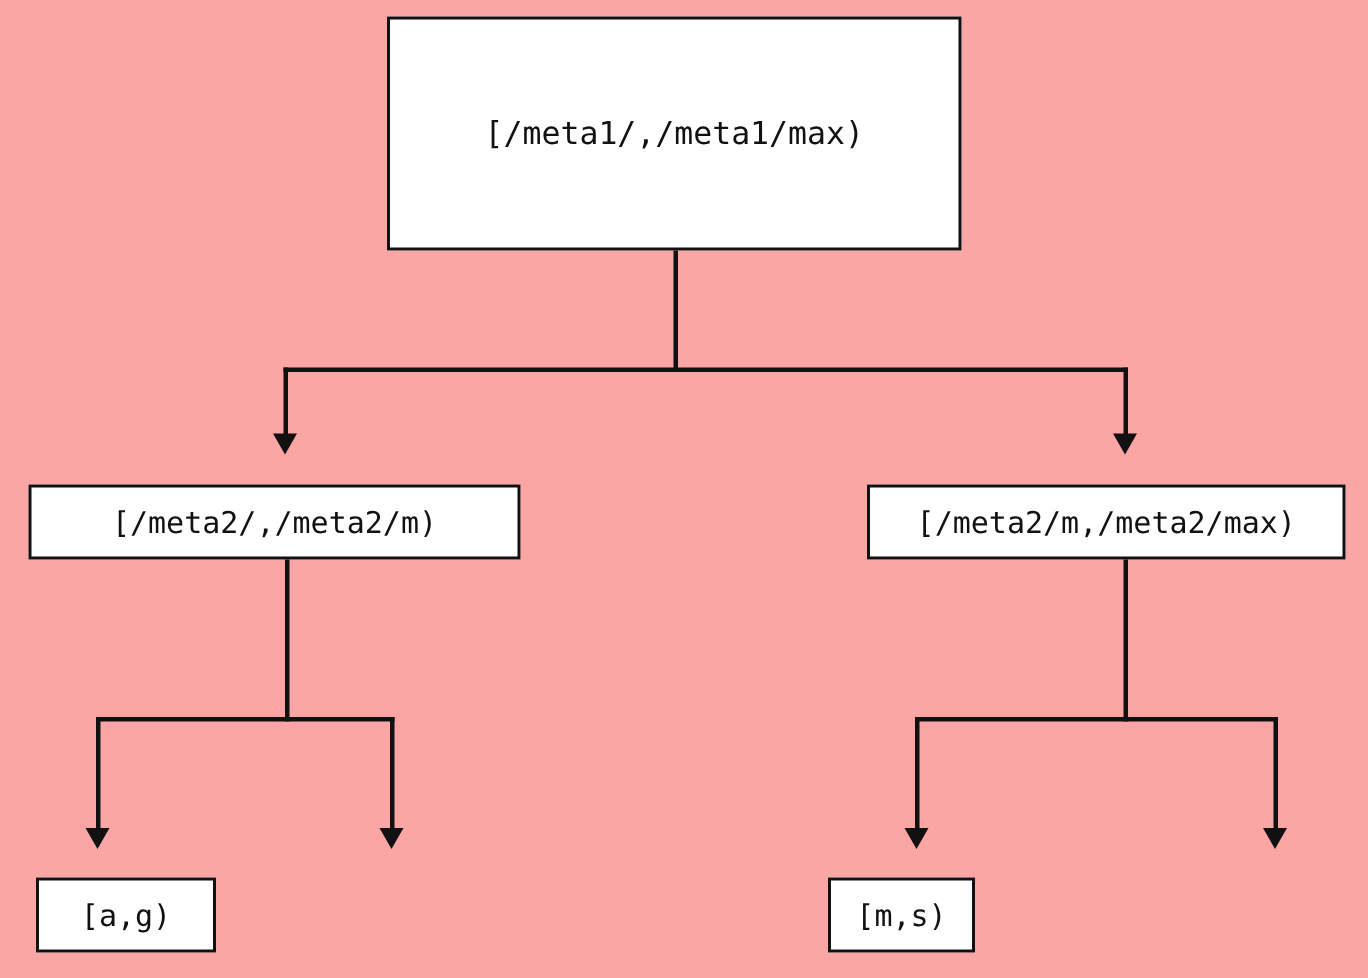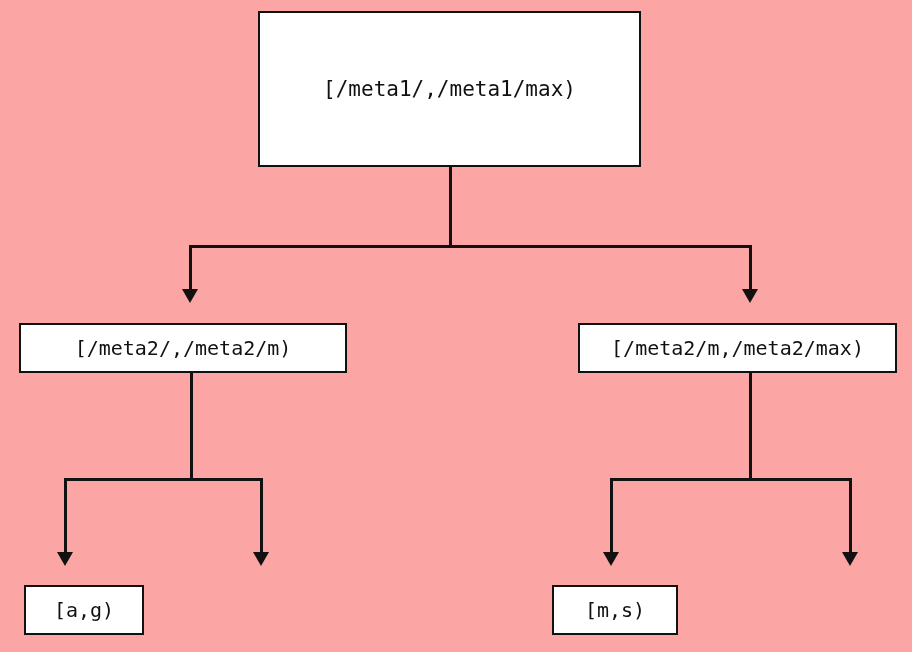--- a/index.html
+++ b/index.html
@@ -53,21 +53,21 @@
     height: 50px;
     font-size: 20px;
   }
   .node-leaf {
     top: 585px;
     height: 50px;
     font-size: 20px;
   }
   .leaf-ag   { left: 8px;   width: 120px; margin-left: 16px; }
   .leaf-gm   { left: 204px; width: 99px; }
-  .leaf-ms   { left: 552px; width: 126px; }
+  .leaf-ms   { left: 552px; width: 98px; }
   .leaf-smax { left: 775px; width: 122px; }
 
   
   .edge-v {
     position: absolute;
     width: 3px;
     background: #111111;
   }
   .edge-h {
     position: absolute;

